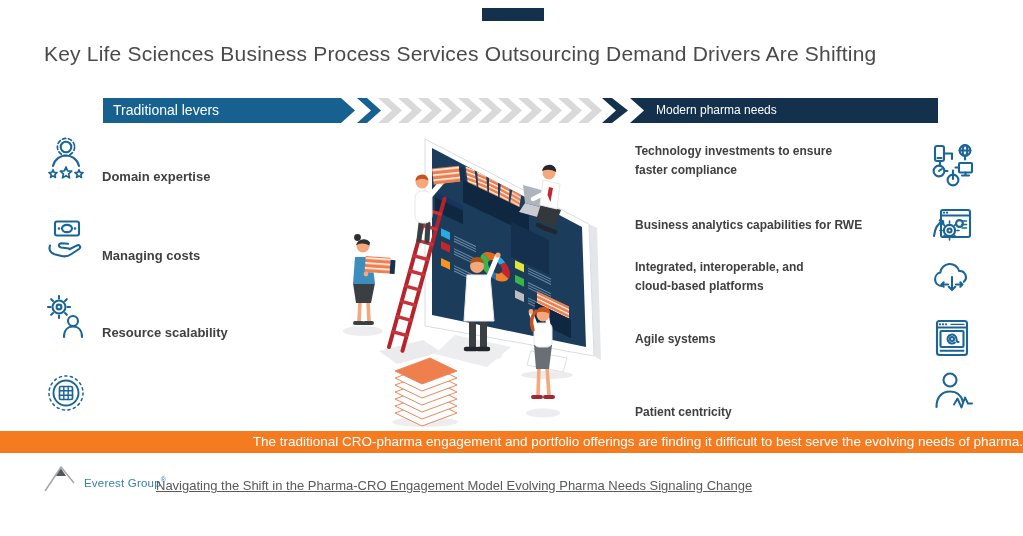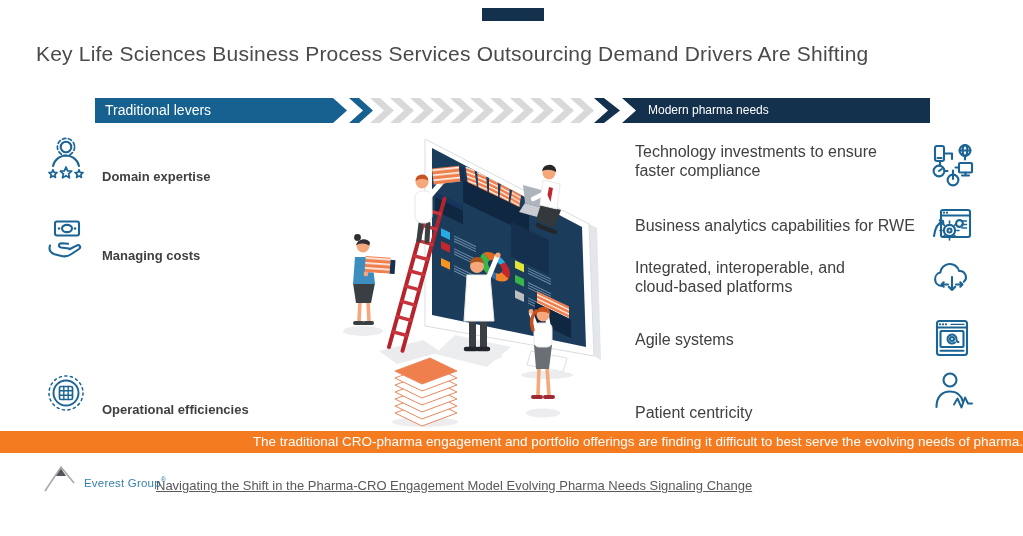--- a/index.html
+++ b/index.html
@@ -1,35 +1,35 @@
 <!DOCTYPE html>
 <html><head>
 <meta charset="utf-8">
 <style>
   html,body{margin:0;padding:0;background:#fff;}
   .stage{position:relative;width:1023px;height:536px;background:#ffffff;overflow:hidden;
          font-family:"Liberation Sans",sans-serif;}
   .top-tab{position:absolute;left:482px;top:8px;width:62px;height:13px;background:#13304C;}
-  .title{position:absolute;left:36px;top:42px;font-size:21px;color:#4a4a4a;white-space:nowrap;
+  .title{position:absolute;left:44px;top:42px;font-size:21px;color:#4a4a4a;white-space:nowrap;
          letter-spacing:.2px;}
   
-  .band{position:absolute;top:98px;height:25px;}
+  .band{position:absolute;top:98px;height:25px;margin-left:8px;}
   .bar-left{left:95px;width:252px;background:#16618F;color:#fff;font-size:14px;line-height:25px;
             padding-left:10px;box-sizing:border-box;
             clip-path:polygon(0 0,calc(100% - 14px) 0,100% 50%,calc(100% - 14px) 100%,0 100%);}
   .chev{width:24px;clip-path:polygon(0 0,10px 0,100% 50%,10px 100%,0 100%,14px 50%);}
   .bar-right{left:622px;width:308px;background:#13304C;color:#fff;font-size:12px;line-height:25px;
              padding-left:26px;box-sizing:border-box;
              clip-path:polygon(0 0,100% 0,100% 100%,0 100%,14px 50%);}
   
   .t-row{position:absolute;left:42px;display:flex;align-items:flex-end;gap:12px;}
   .t-label{font-size:13px;font-weight:bold;color:#404040;white-space:nowrap;}
   .iconbox{width:48px;height:48px;flex:0 0 48px;}
   
-  .m-label{position:absolute;left:635px;font-size:16px;font-weight:normal;color:#404040;
+  .m-label{position:absolute;left:635px;font-size:12px;font-weight:bold;color:#404040;
            line-height:19px;white-space:pre-line;}
   .m-icon{position:absolute;left:928px;width:48px;height:48px;}
   
   .banner{position:absolute;left:0;top:431px;width:1023px;height:22px;background:#F47B20;
           color:#fff;font-size:13.5px;line-height:22px;text-align:right;}
   .logo-mark{position:absolute;left:44px;top:462px;}
   .logo-text{position:absolute;left:84px;top:476px;font-size:11.5px;color:#3780B0;letter-spacing:.2px;}
   .logo-text sup{font-size:7px;}
   .caption{position:absolute;left:156px;top:478px;font-size:13px;color:#58595B;white-space:nowrap;text-decoration:underline;}
   .illo{position:absolute;left:335px;top:125px;}
@@ -80,31 +80,42 @@
         <rect x="13" y="6.5" width="24" height="14" rx="2"></rect>
         <ellipse cx="25" cy="13.5" rx="5" ry="3.6"></ellipse>
         <path d="M17,13.5 h0.01 M33,13.5 h0.01" stroke-width="2.6"></path>
         <path d="M8,30.5 c-1.5,4.5 0.5,7.5 4.5,8.7 l7,1.8 c4,1 7,0 10,-2 l7.5,-5 c2.5,-1.8 0.5,-5 -2.5,-3.4 l-7,3.6"></path>
         <path d="M27,33.5 l-8,-1 c-3,-0.5 -2.5,-4.2 0.5,-4.2 l6.5,0.5"></path>
       </svg>
     </span>
     <span class="t-label">Managing costs</span>
   </div>
 
+  <div class="t-row" style="top:292px">
+    <span class="iconbox">
+      <svg class="oicn" viewBox="0 0 48 48" width="48" height="48">
+        <circle cx="17" cy="15" r="6.5"></circle>
+        <circle cx="17" cy="15" r="2.4"></circle>
+        <path d="M25.5,15 h2.5 M23,21 l1.8,1.8 M17,23.5 v2.5 M11,21 l-1.8,1.8 M8.5,15 H6 M11,9 L9.2,7.2 M17,6.5 V4 M23,9 l1.8,-1.8"></path>
+        <circle cx="31" cy="29" r="5"></circle>
+        <path d="M22,45 c0,-7 4,-10.5 9,-10.5 c5,0 9,3.5 9,10.5"></path>
+      </svg>
+    </span>
+    <span class="t-label">Resource scalability</span>
+  </div>
 
   <div class="t-row" style="top:369px">
     <span class="iconbox">
       <svg class="oicn" viewBox="0 0 48 48" width="48" height="48">
         <circle cx="24" cy="24" r="17" stroke-dasharray="2.2 3.4" stroke-width="1.5"></circle>
         <circle cx="24" cy="24" r="12.5" stroke-width="1.9"></circle>
         <rect x="17.5" y="17.5" width="13" height="13" rx="1.5" stroke-width="1.7"></rect>
         <path d="M21.8,17.5 v13 M26.2,17.5 v13 M17.5,21.8 h13 M17.5,26.2 h13" stroke-width="1.4"></path>
       </svg>
     </span>
-    <span class="t-label">Operational efficiencies</span>
   </div>
 
   <div class="m-label" style="top:142px">Technology investments to ensure
 faster compliance</div>
   <div class="m-icon" style="top:141px">
     <svg class="oicn" viewBox="0 0 48 48" width="48" height="48" stroke-width="1.8">
       <rect x="7" y="5" width="9" height="15" rx="2"></rect>
       <path d="M9.5,17 h4"></path>
       <circle cx="37" cy="9.5" r="5.4"></circle>
       <ellipse cx="37" cy="9.5" rx="2.3" ry="5.4"></ellipse>

